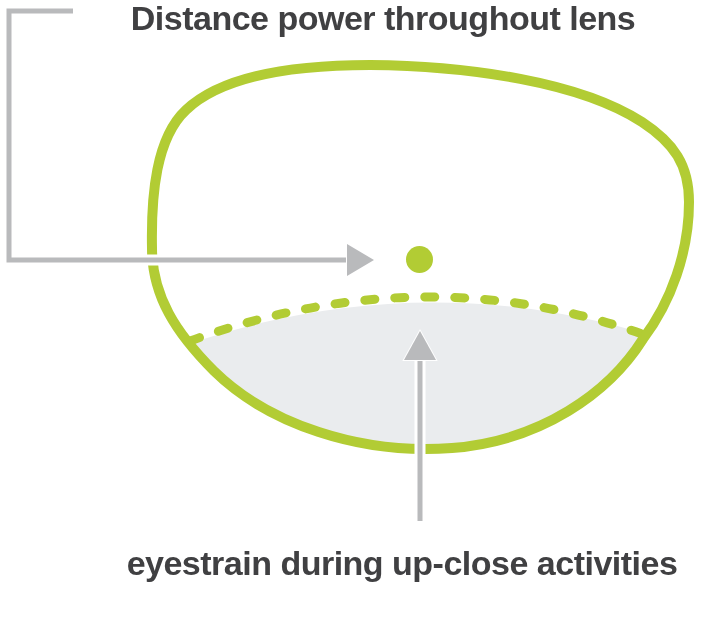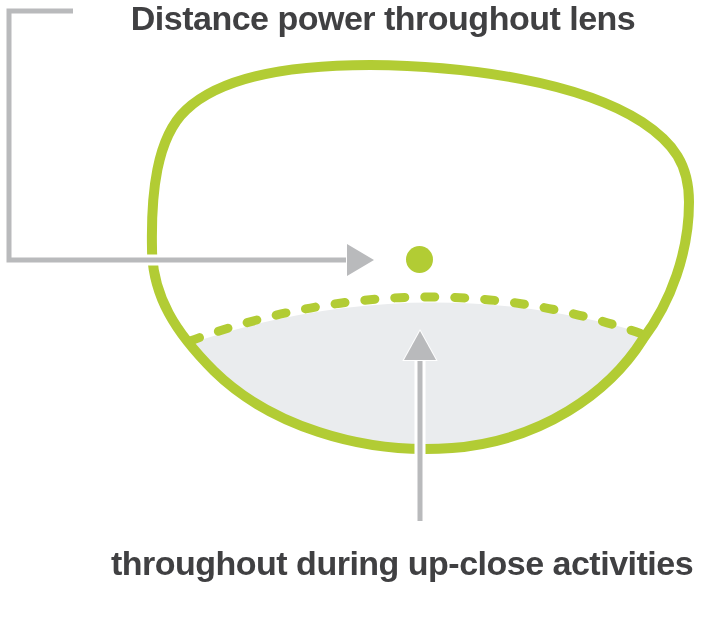--- a/index.html
+++ b/index.html
@@ -91,16 +91,16 @@
     <g>
       <line class="connector-casing" x1="420" y1="523" x2="420" y2="352"></line>
       <line class="connector-line" x1="420" y1="521" x2="420" y2="356"></line>
       <polygon class="arrow-head" points="404,360 436,360 420,331"></polygon>
     </g>
   </svg>
 
   <div class="label label-top">Distance power throughout lens</div>
 
   <div class="label label-bottom">
-    <div>throughout during up-close activities</div>
+    <div>eyestrain during up-close activities</div>
   </div>
 
 </div>
 
 </body></html>

